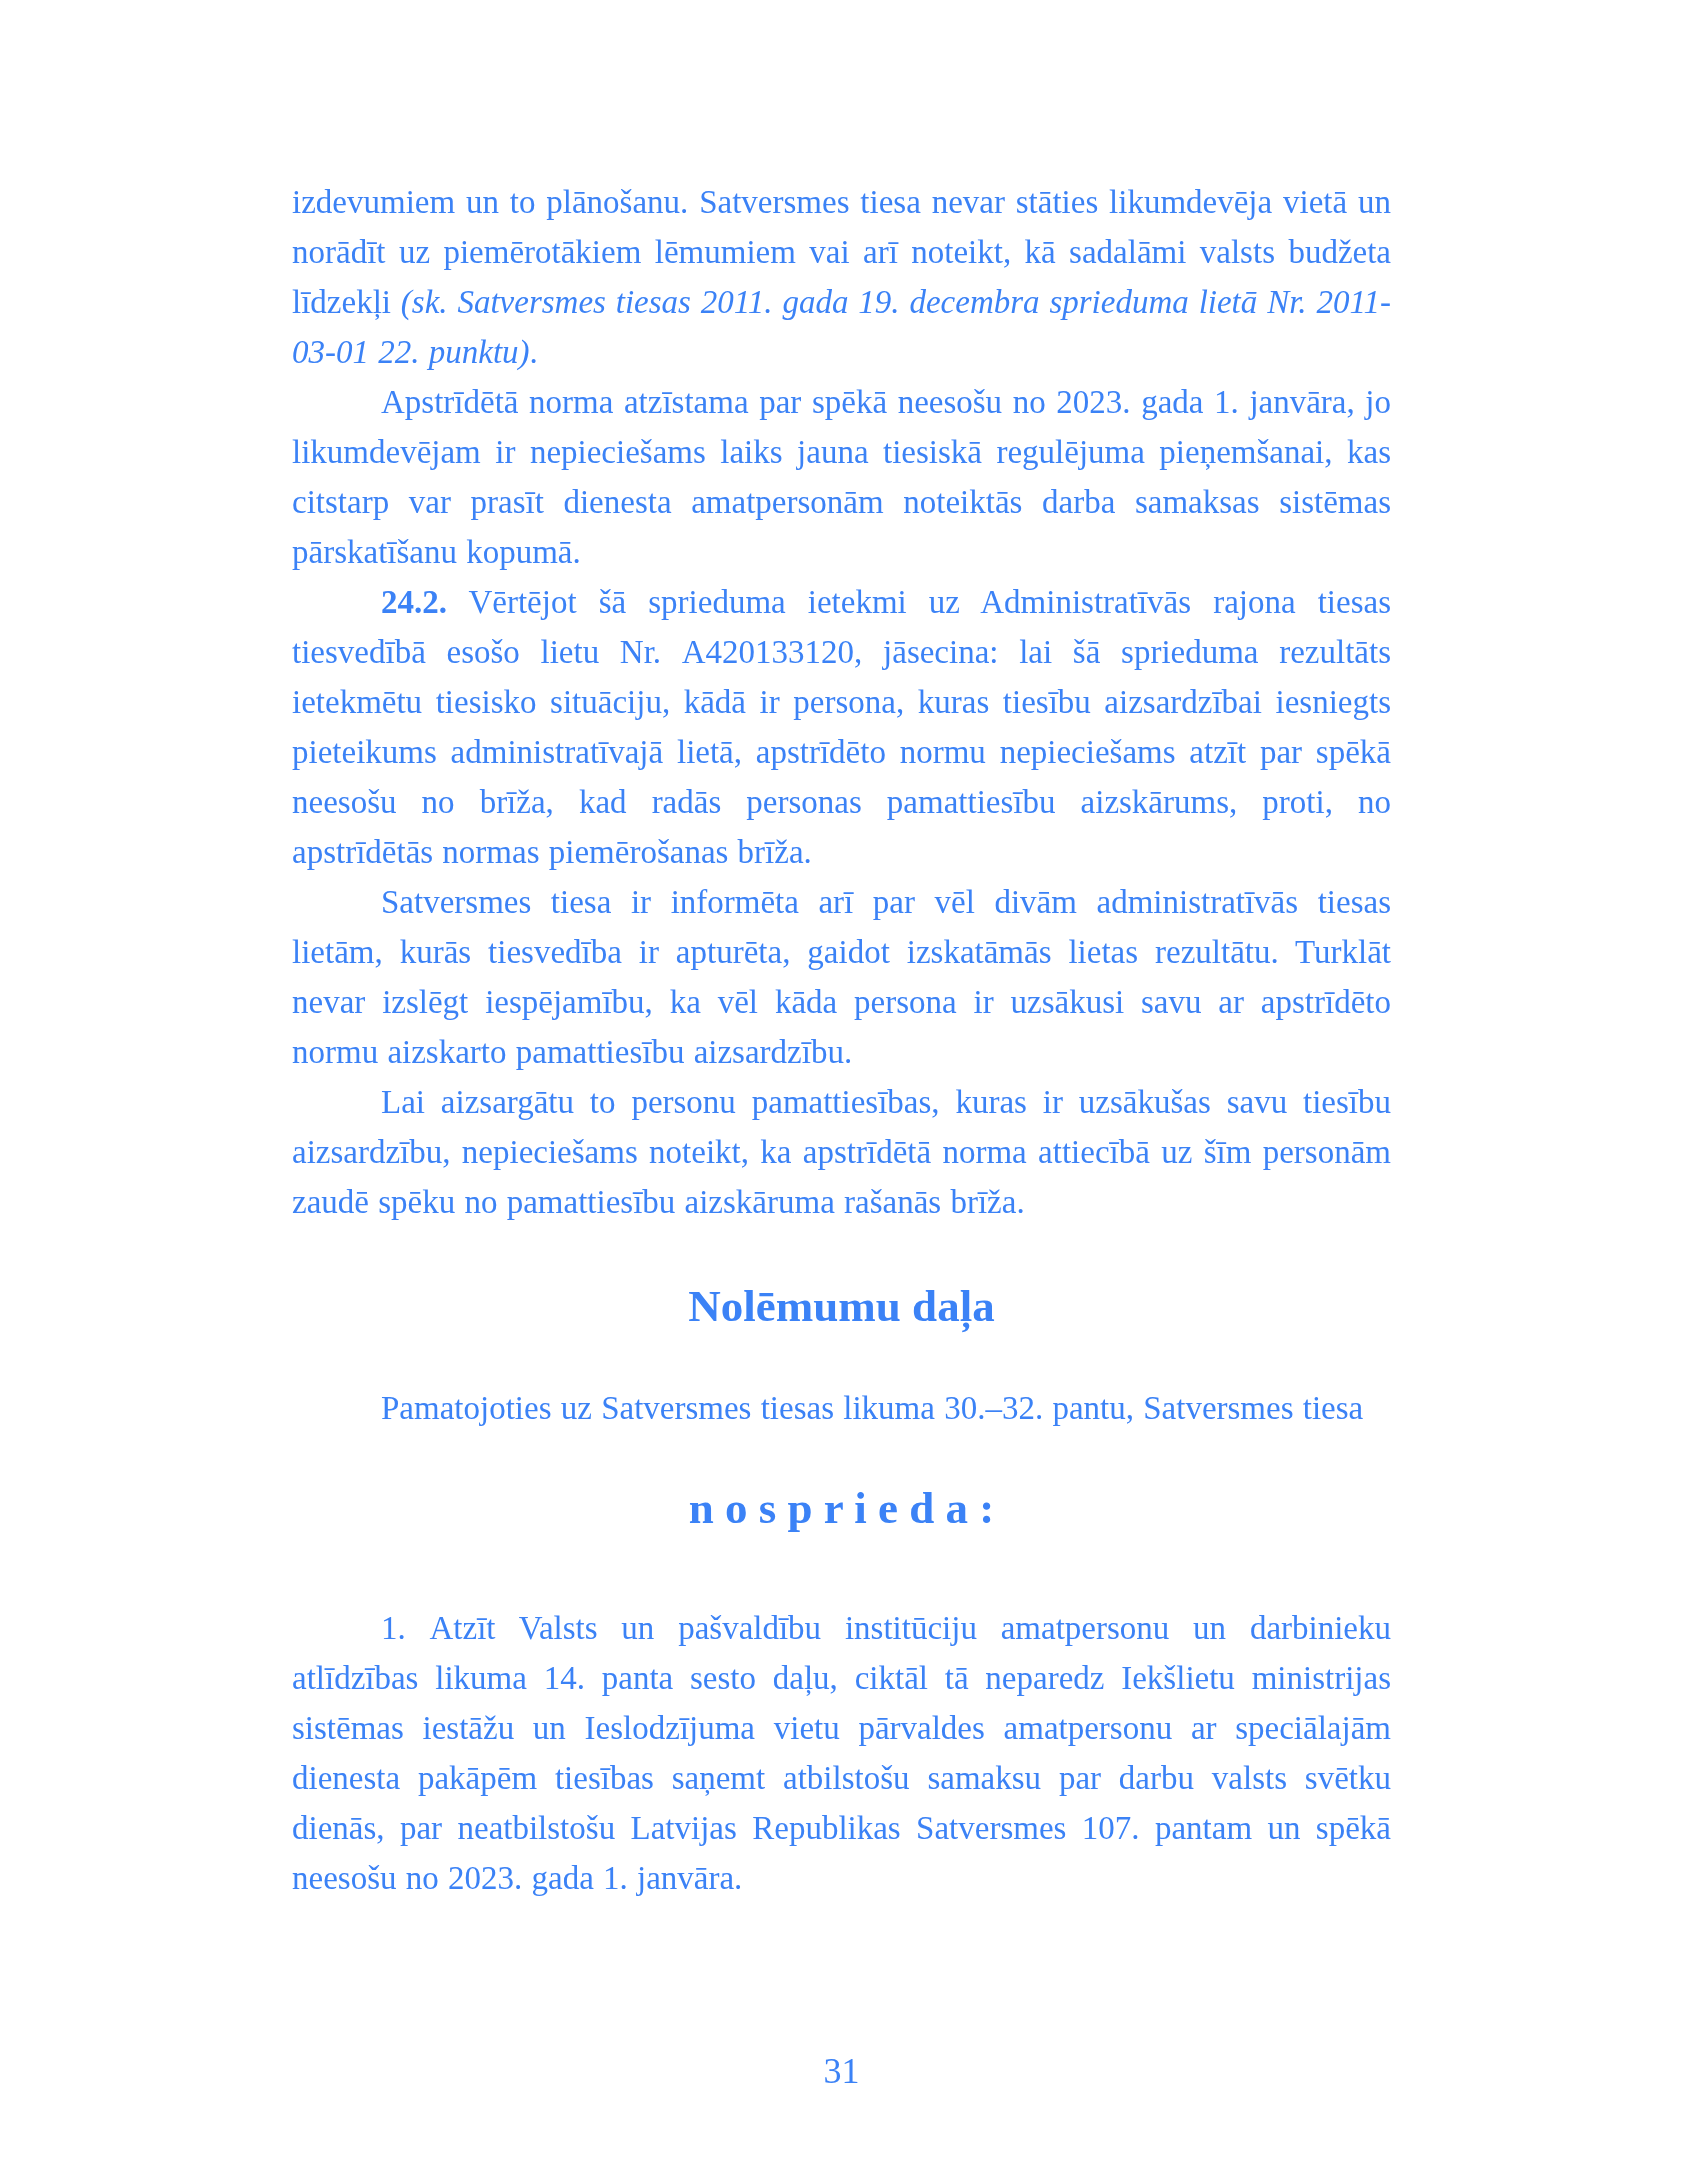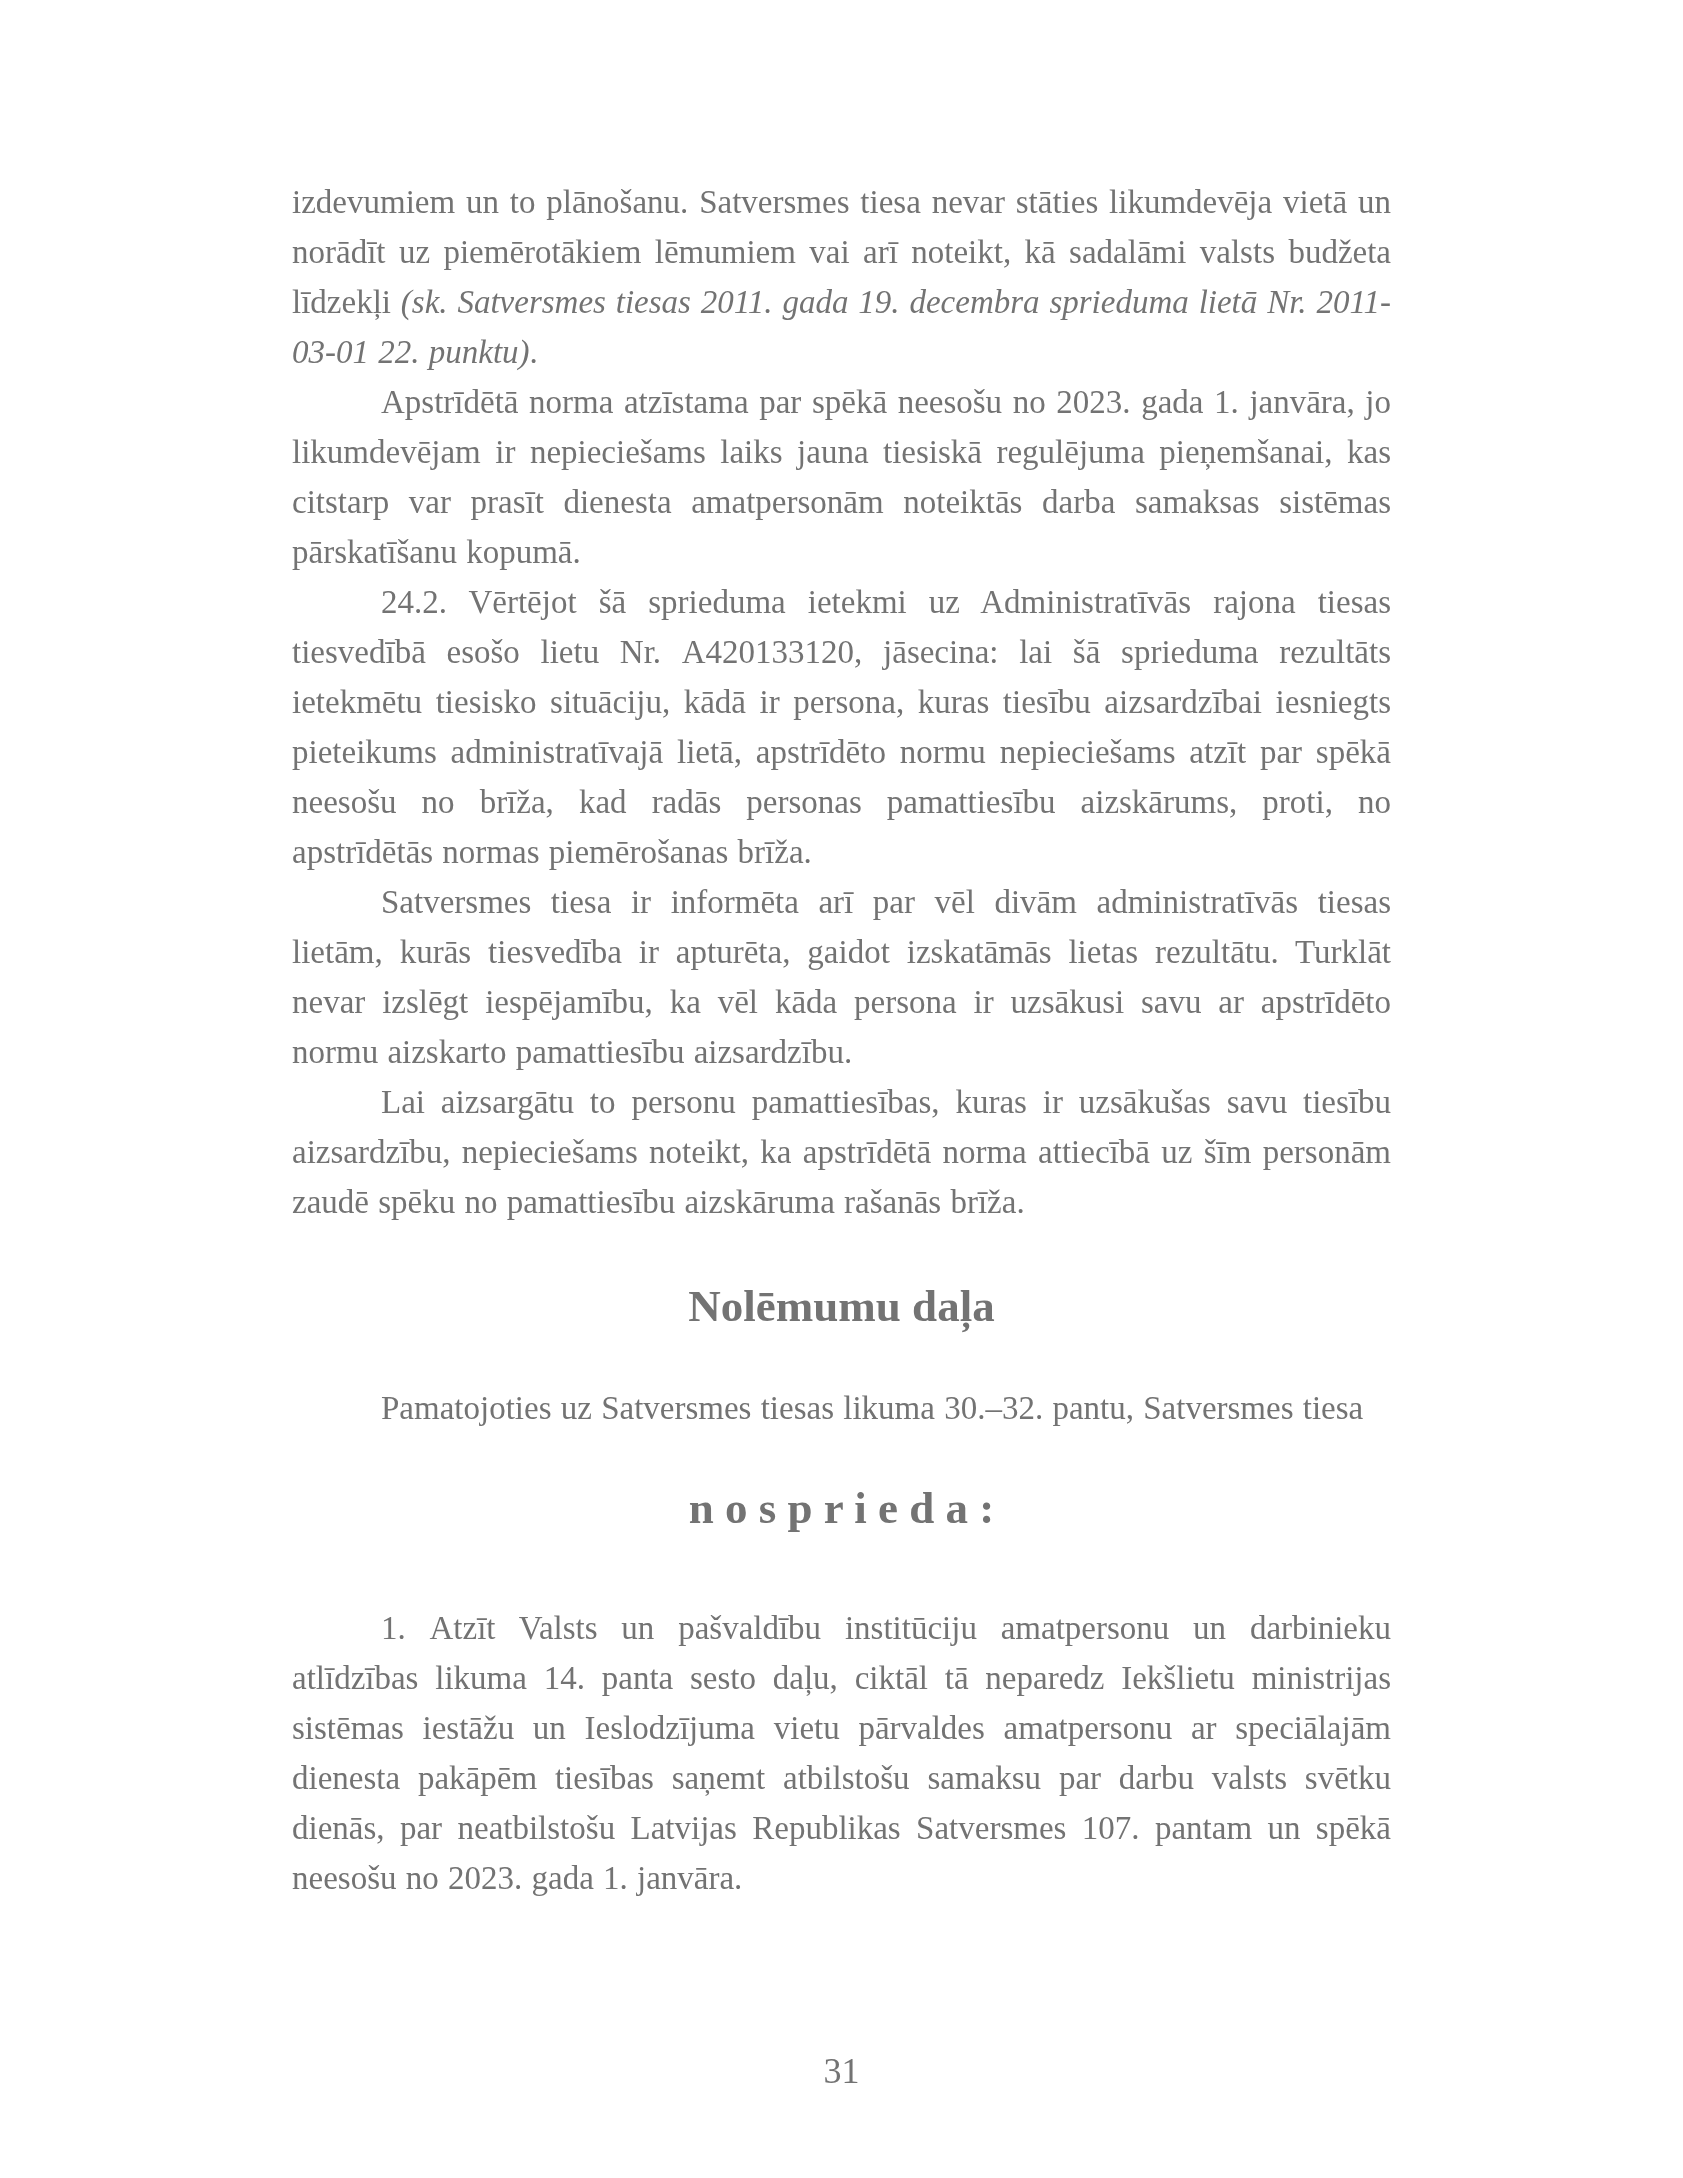--- a/index.html
+++ b/index.html
@@ -5,21 +5,21 @@
   html, body {
     margin: 0;
     padding: 0;
     background: #ffffff;
   }
   .sheet {
     position: relative;
     width: 1683px;
     height: 2178px;
     background: #ffffff;
-    color: #737373;
+    color: #3b82f6;
     font-family: "Liberation Serif", "DejaVu Serif", serif;
     overflow: hidden;
   }
   .body-text {
     position: absolute;
     left: 292px;
     top: 177px;
     width: 1099px;
   }
   .para {
@@ -30,21 +30,21 @@
     text-indent: 89px;
     word-spacing: 1px;
   }
   .para.continuation {
     text-indent: 0;
   }
   .para .run-italic {
     font-style: italic;
   }
   .para .run-bold {
-    font-weight: normal;
+    font-weight: bold;
   }
   .para.bold-para {
     font-weight: normal;
   }
   .center-heading {
     margin: 54px 0 52px 0;
     font-size: 45px;
     line-height: 50px;
     font-weight: bold;
     text-align: center;

